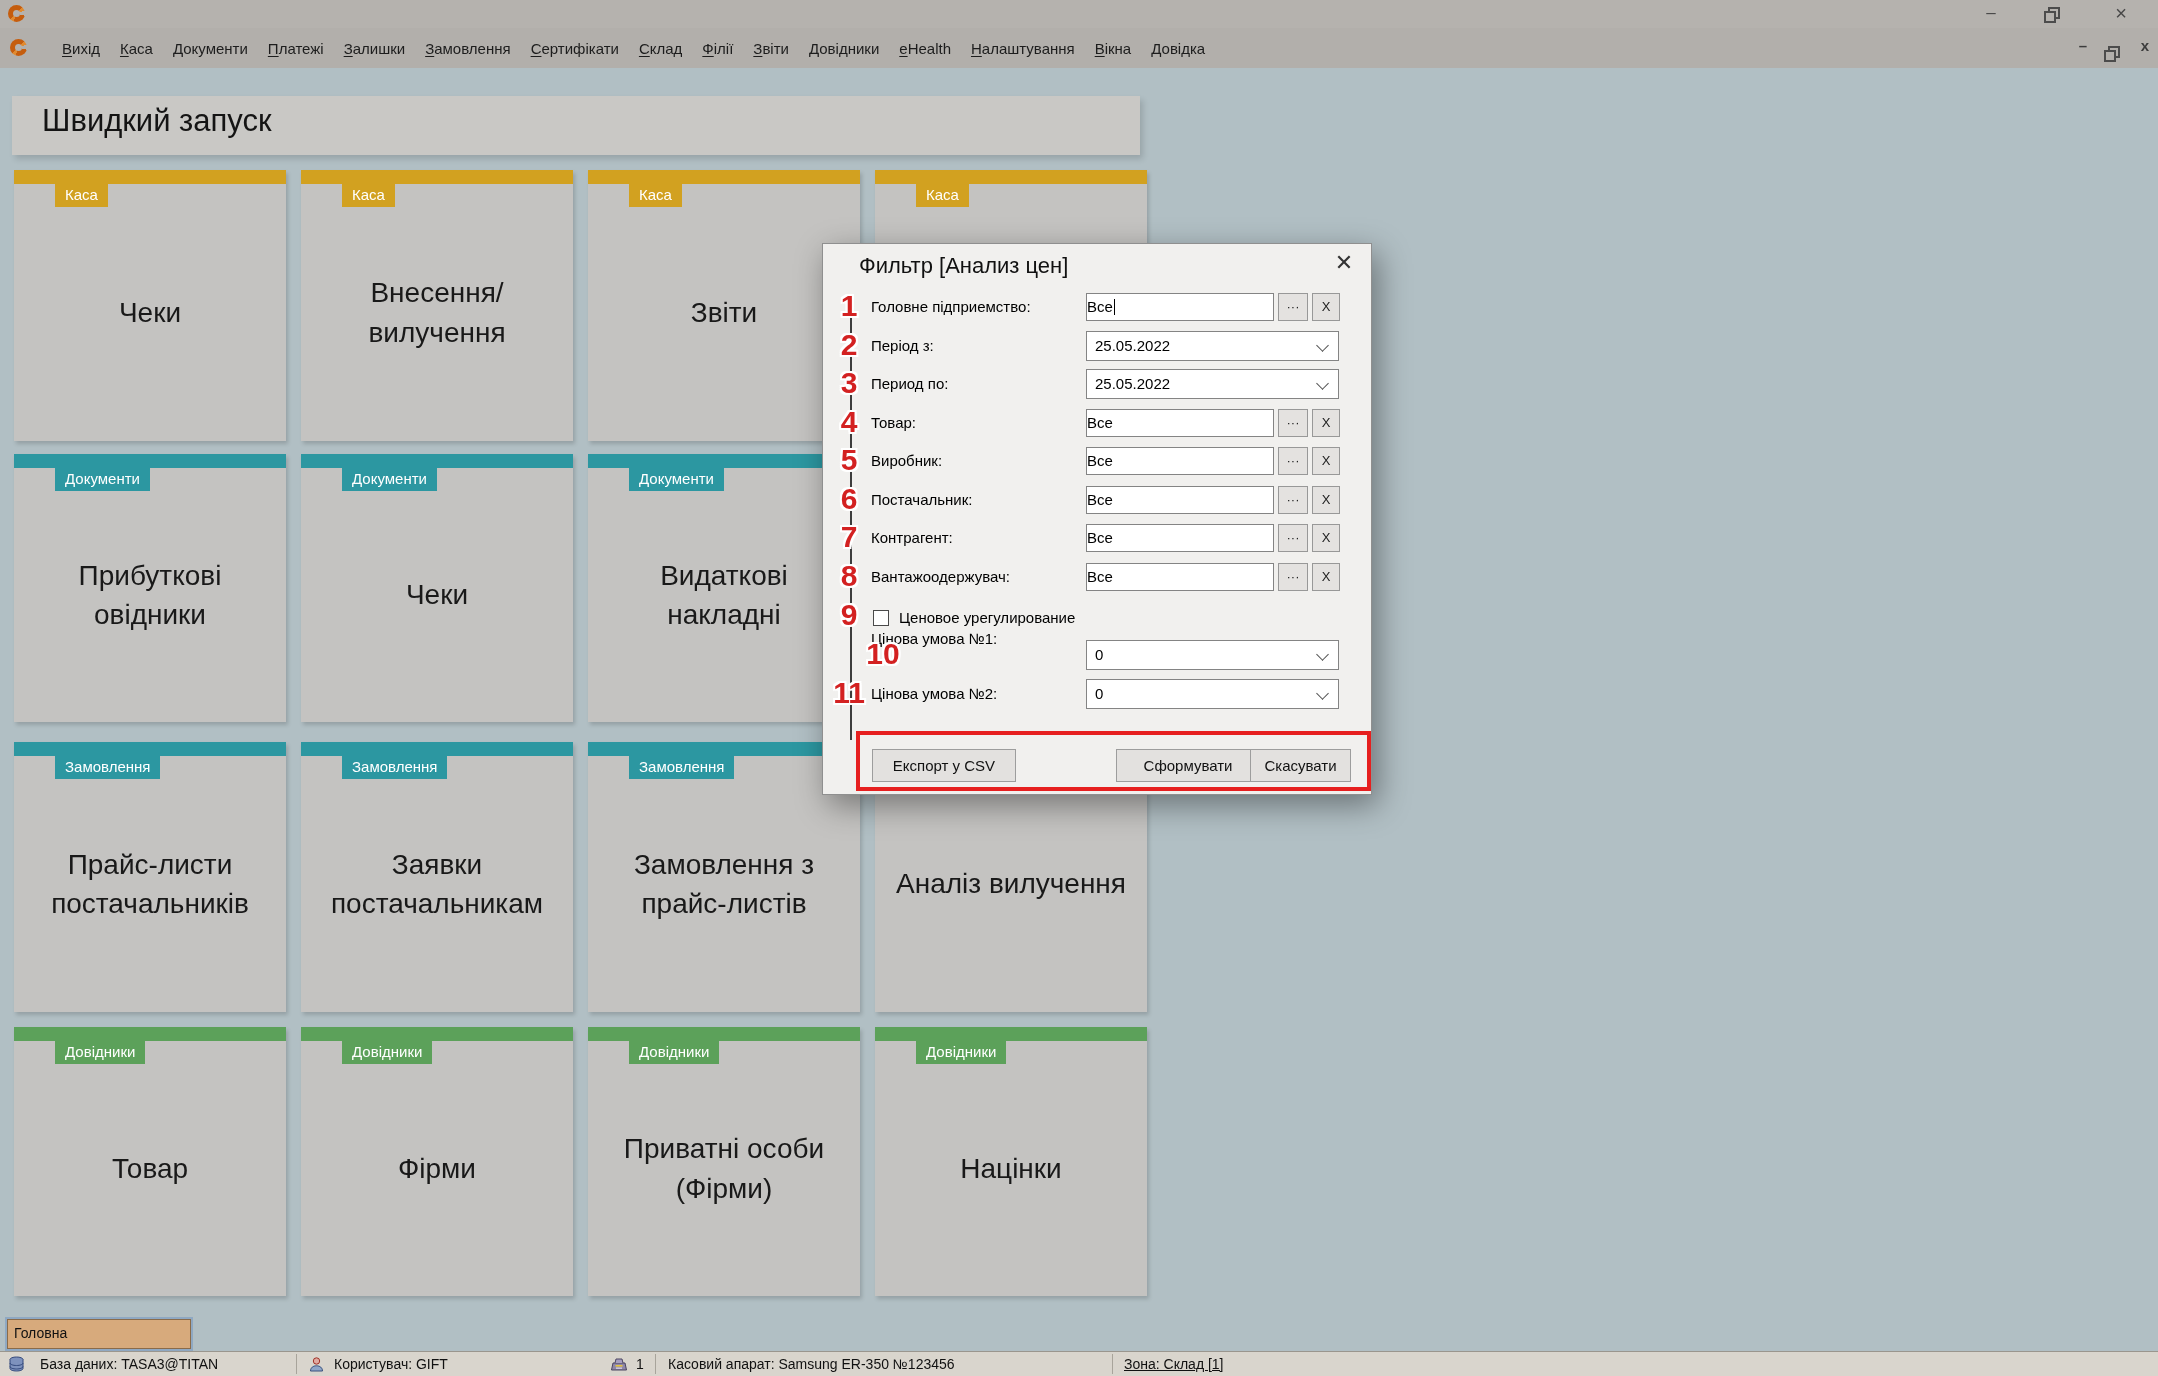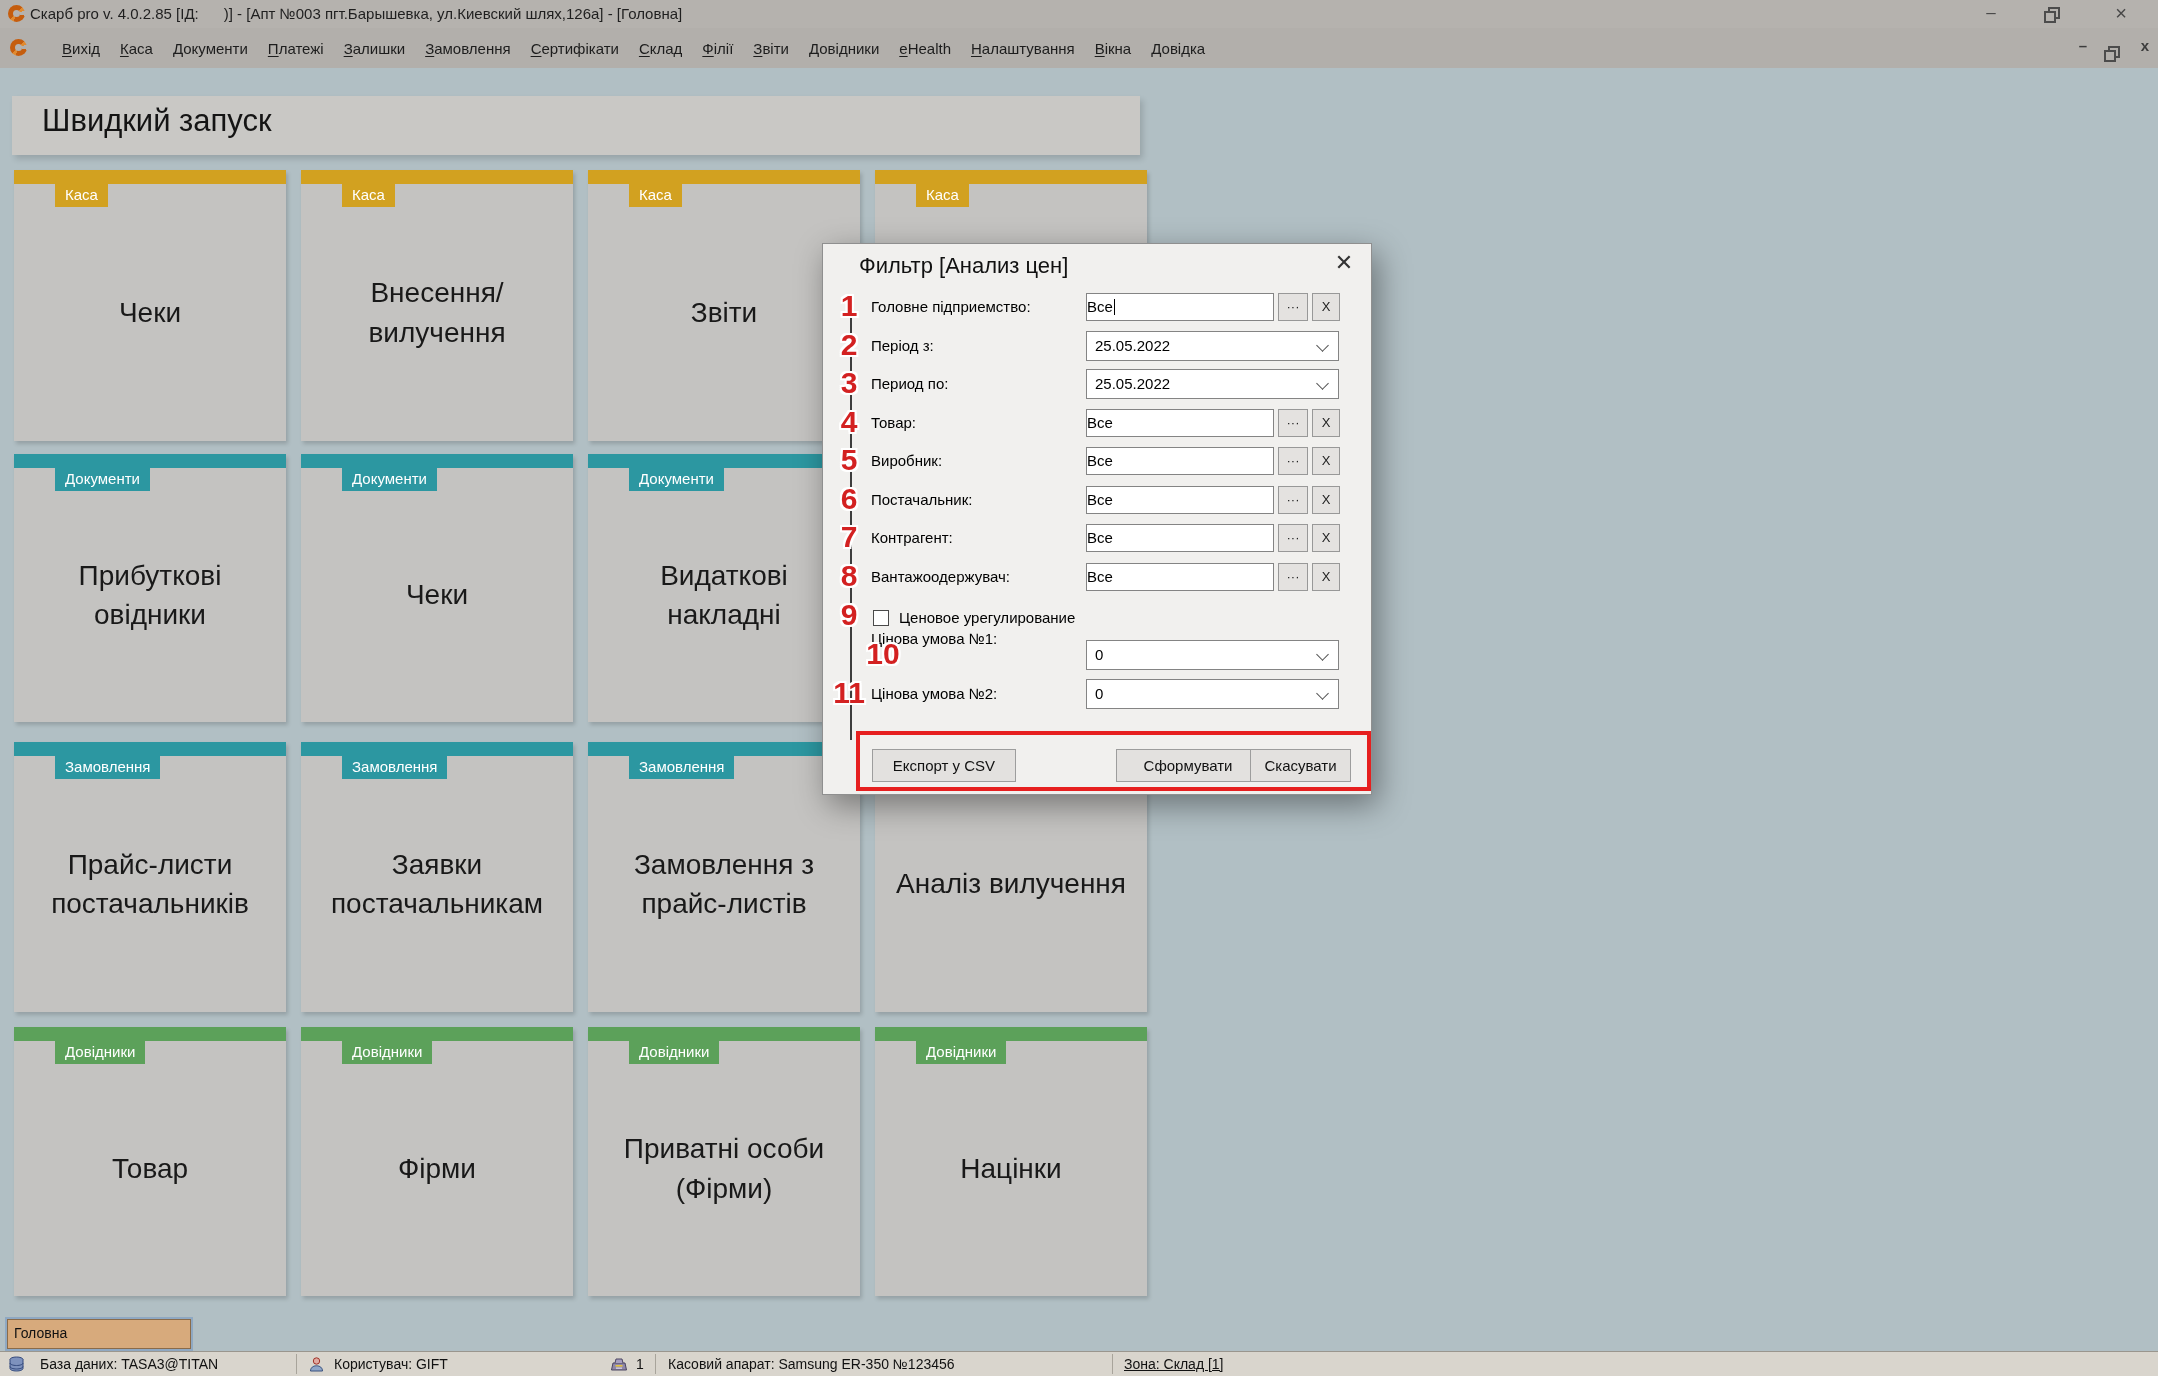--- a/index.html
+++ b/index.html
@@ -66,21 +66,20 @@
   .status-div{position:absolute;top:2px;width:1px;height:20px;background:#a8a49b;}
   .sico{position:absolute;top:4px;}
 </style>
 </head>
 <body>
 
 <div id="screen">
 
   <div class="titlebar">
     <div class="logo" style="left:8px;top:5px;"></div>
-    <div class="app-title">Скарб pro v. 4.0.2.85 [ІД:      )] - [Апт №003 пгт.Барышевка, ул.Киевский шлях,126а] - [Головна]</div>
     <div class="winbtn" style="left:1978px;">–</div>
     <div class="ico-restore" style="left:2044px;top:7px;">
         <i class="a"></i>
         <i class="b"></i>
       </div>
     <div class="winbtn" style="left:2108px;font-size:20px;">×</div>
   </div>
 
   <div class="menubar">
     <div class="logo" style="left:10px;top:11px;"></div>

